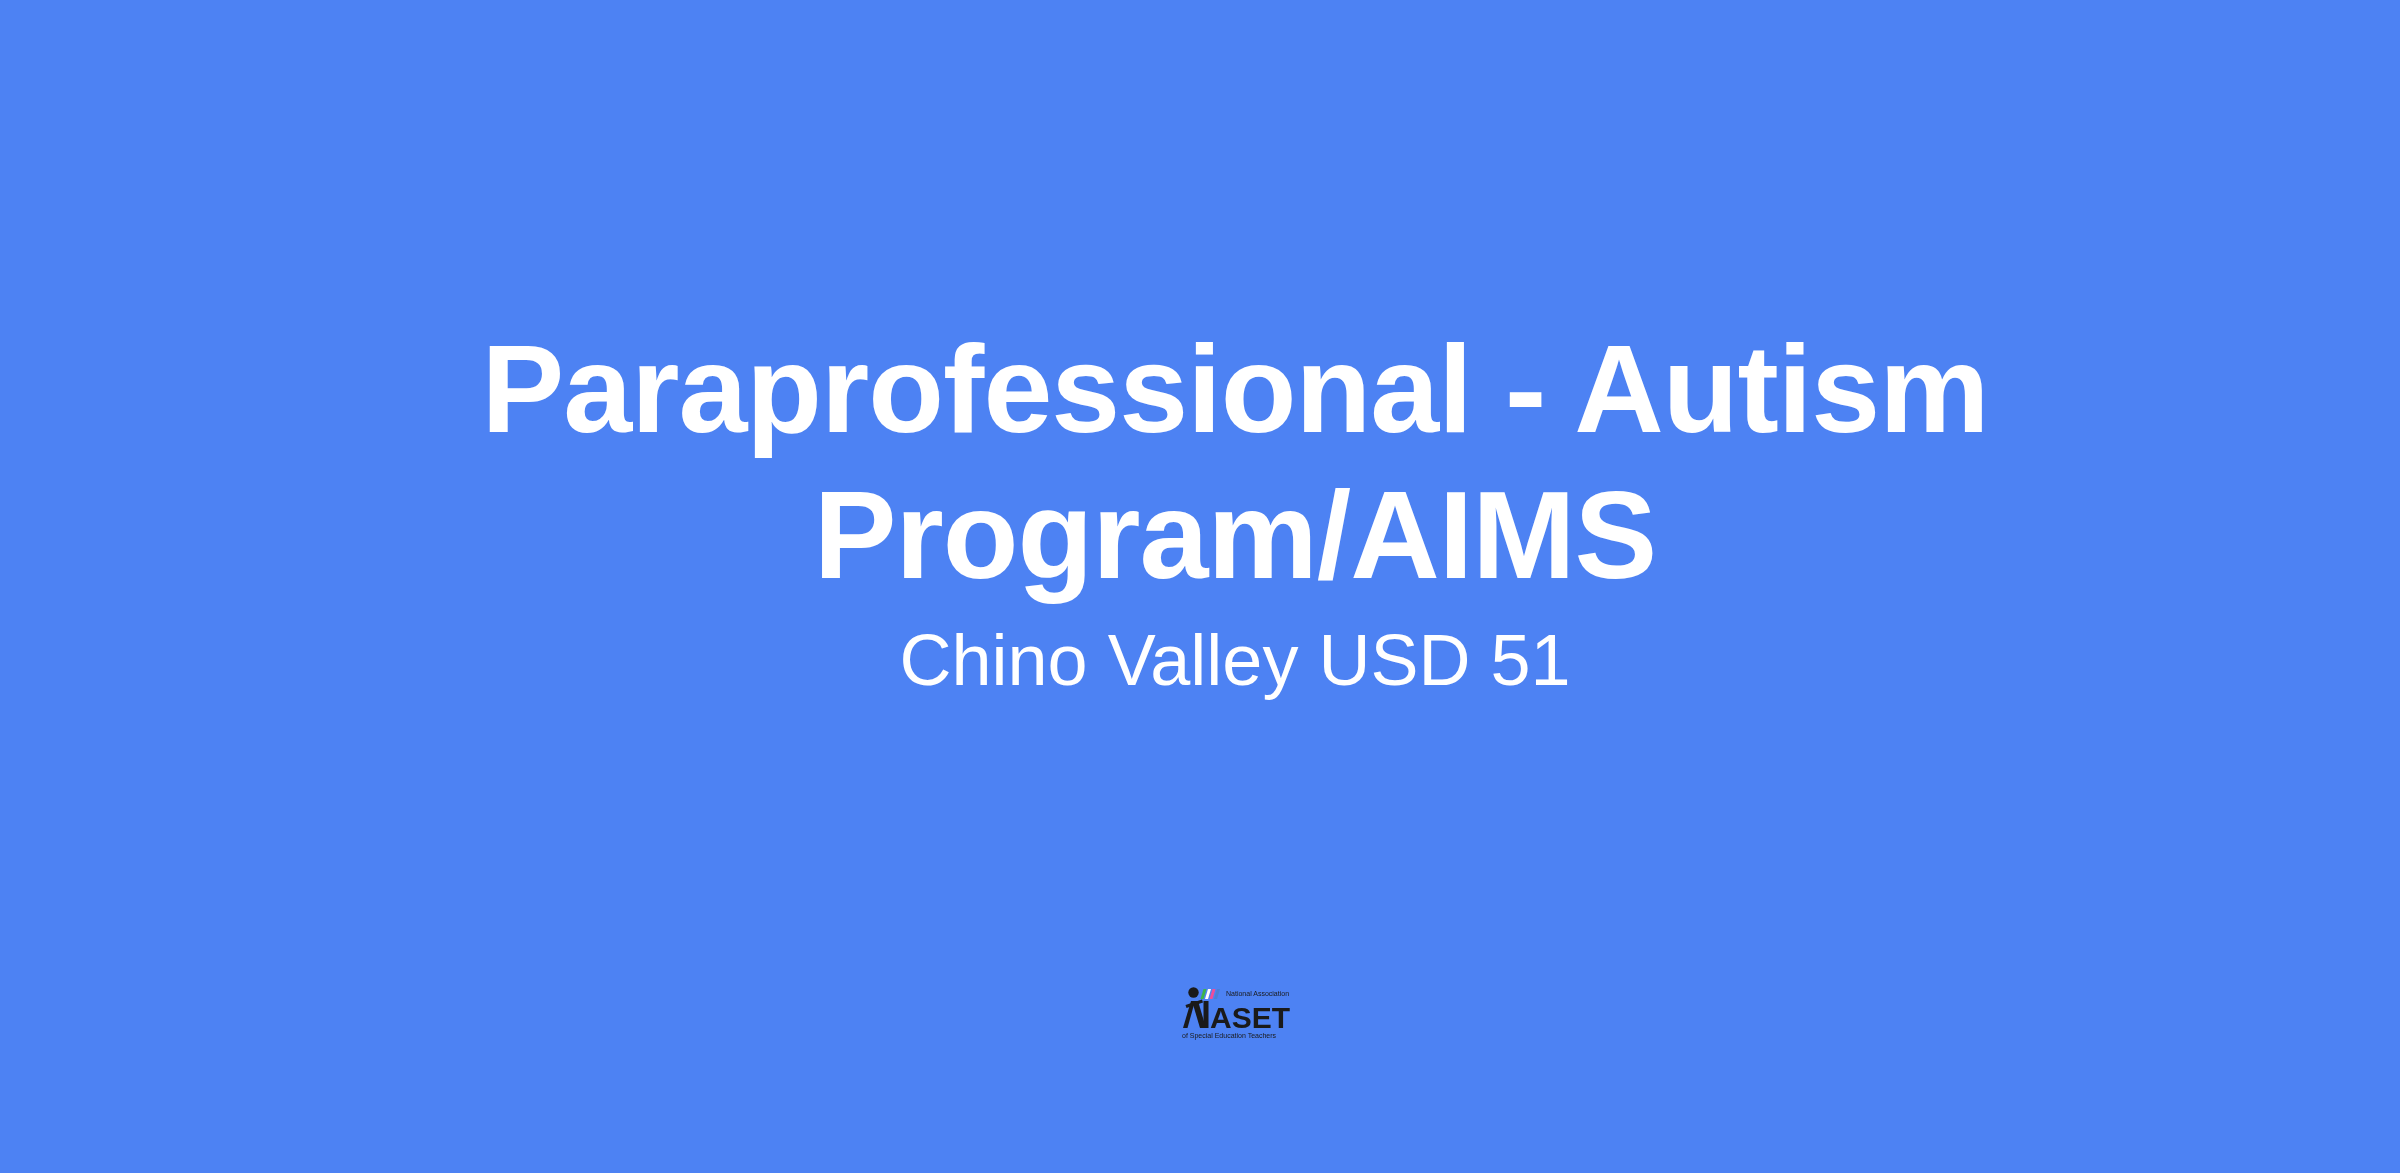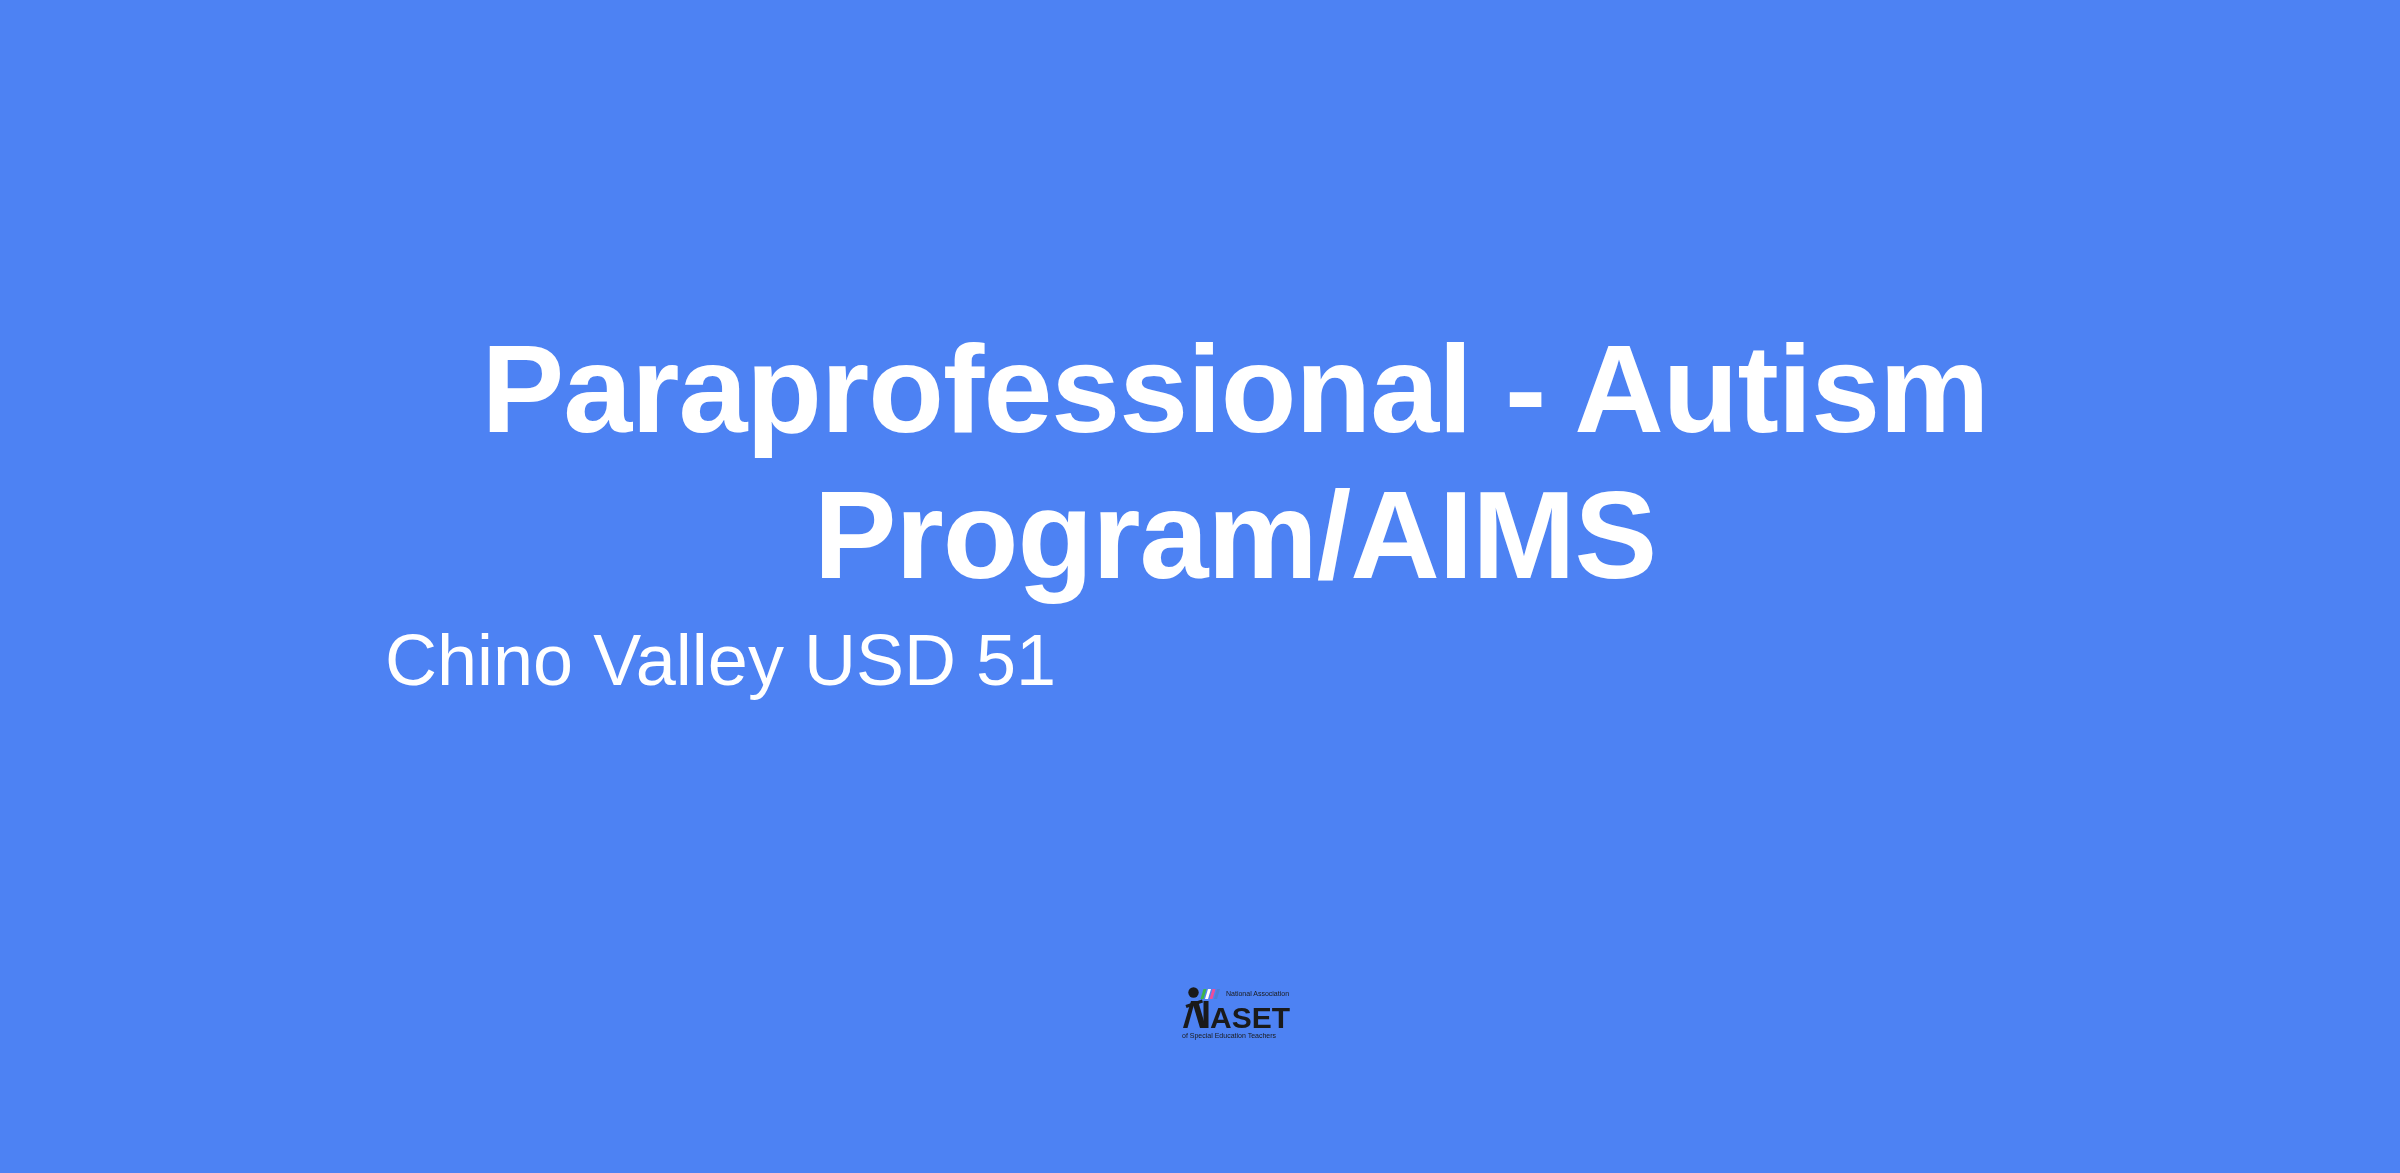--- a/index.html
+++ b/index.html
@@ -45,21 +45,21 @@
     line-height: 1.18;
     letter-spacing: -1px;
     white-space: pre-line;
   }
   .subtitle {
     position: absolute;
     left: 50%;
     transform: translateX(-50%);
     top: 617px;
     width: 1700px;
-    text-align: left;
+    text-align: center;
     color: #ffffff;
     font-family: "Liberation Sans", sans-serif;
     font-weight: normal;
     font-size: 72px;
     line-height: 1.2;
     letter-spacing: 0px;
   }
   .logo {
     position: absolute;
     left: 50%;

